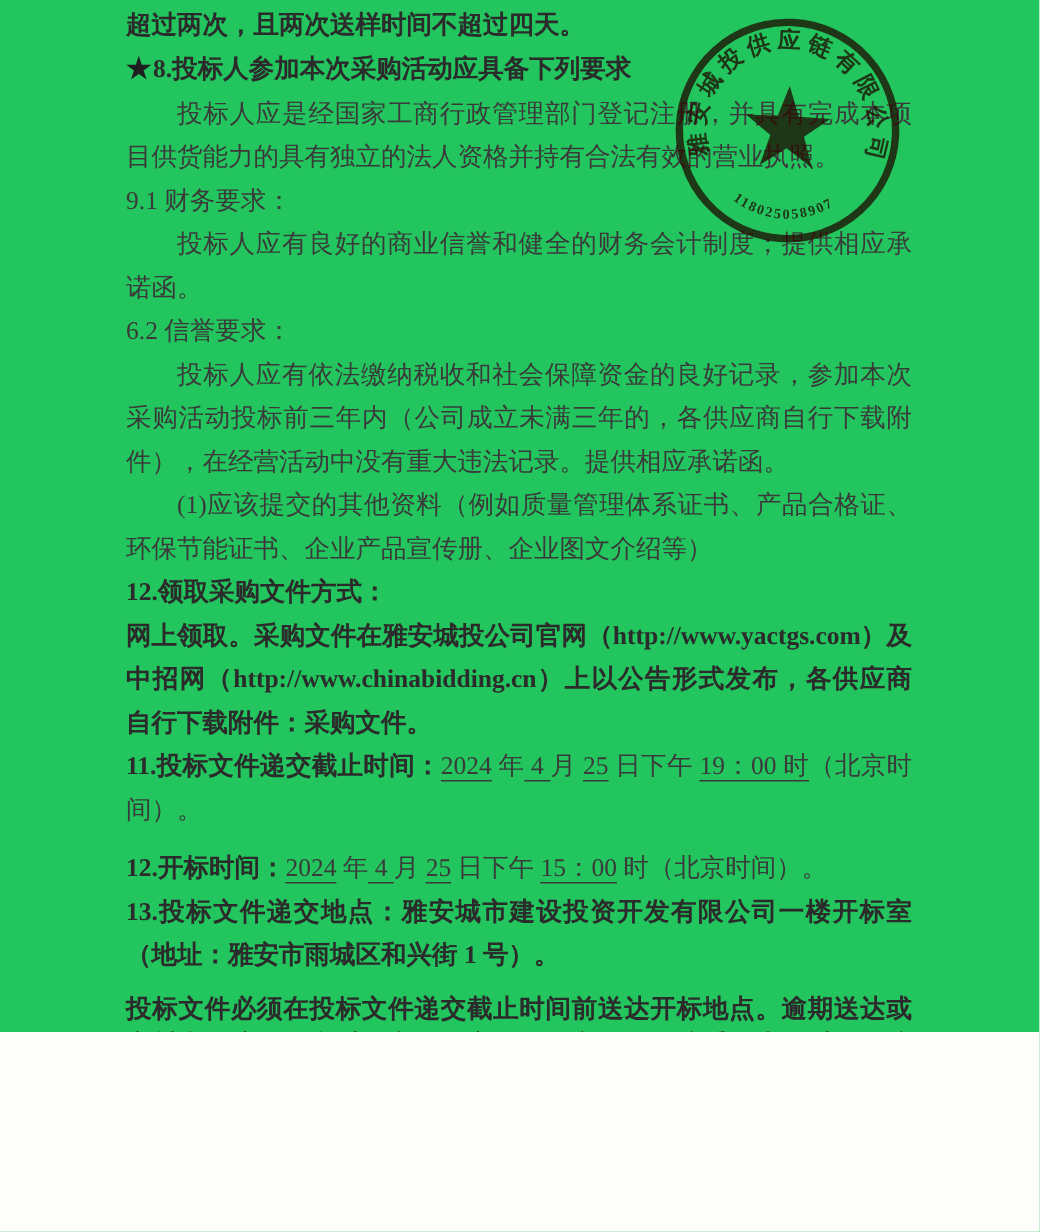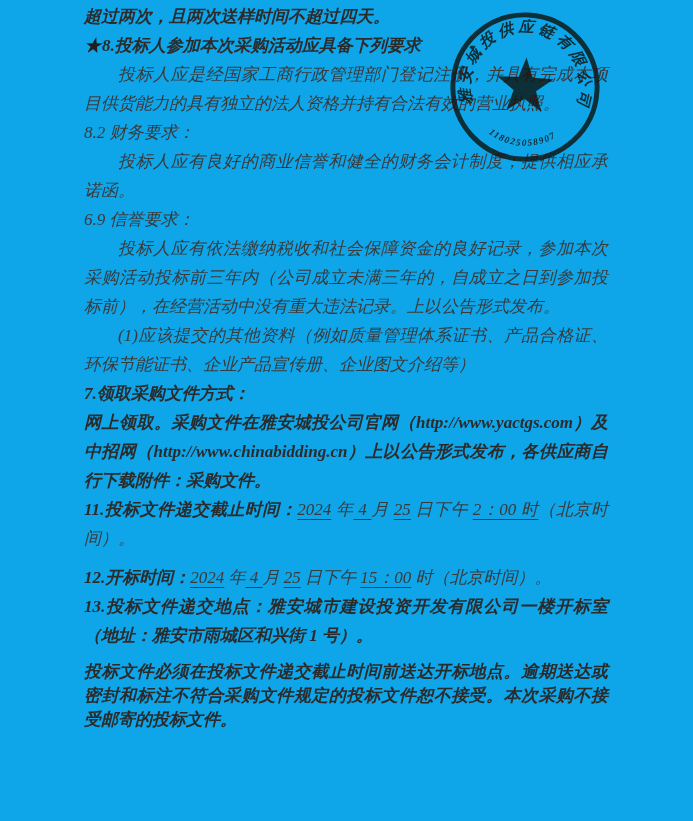--- a/index.html
+++ b/index.html
@@ -3,26 +3,25 @@
 <meta charset="utf-8">
 <style>
   html, body {
     margin: 0;
     padding: 0;
     background: #fdfdfc;
   }
   .page {
     position: relative;
     width: 693px;
-    height: 821px;
-    background: #0ea5e9;
+    height: 688px;
+    background: #22c55e;
     overflow: hidden;
     font-family: "Liberation Serif", serif;
     color: #3a3a3a;
-    font-style: italic;
   }
   .doc {
     position: absolute;
     left: 84px;
     top: 2px;
     width: 524px;
     font-size: 17px;
     line-height: 29px;
     text-align: justify;
   }
@@ -70,32 +69,32 @@
 <div class="page">
 
   <div class="doc">
 
     <p class="b">超过两次，且两次送样时间不超过四天。</p>
 
     <p class="b"><span class="star">★</span><span>8.投标人参加本次采购活动应具备下列要求</span></p>
 
     <p class="indent">投标人应是经国家工商行政管理部门登记注册，并具有完成本项目供货能力的具有独立的法人资格并持有合法有效的营业执照。</p>
 
-    <p>8.2 财务要求：</p>
+    <p>9.1 财务要求：</p>
     <p class="indent">投标人应有良好的商业信誉和健全的财务会计制度；提供相应承诺函。</p>
 
-    <p>6.9 信誉要求：</p>
-    <p class="indent">投标人应有依法缴纳税收和社会保障资金的良好记录，参加本次采购活动投标前三年内（公司成立未满三年的，自成立之日到参加投标前），在经营活动中没有重大违法记录。上以公告形式发布。</p>
+    <p>6.2 信誉要求：</p>
+    <p class="indent">投标人应有依法缴纳税收和社会保障资金的良好记录，参加本次采购活动投标前三年内（公司成立未满三年的，各供应商自行下载附件），在经营活动中没有重大违法记录。提供相应承诺函。</p>
 
     <p class="indent">(1)应该提交的其他资料（例如质量管理体系证书、产品合格证、环保节能证书、企业产品宣传册、企业图文介绍等）</p>
 
-    <p class="b">7.领取采购文件方式：</p>
+    <p class="b">12.领取采购文件方式：</p>
     <p class="b">网上领取。采购文件在雅安城投公司官网（http://www.yactgs.com）及中招网（http://www.chinabidding.cn）上以公告形式发布，各供应商自行下载附件：采购文件。</p>
 
-    <p><span class="b">11.投标文件递交截止时间：</span><span class="u">2024</span><span> 年</span><span class="u"> 4 </span><span>月 </span><span class="u">25</span><span> 日下午 </span><span class="u">2：00 时</span><span>（北京时间）。</span></p>
+    <p><span class="b">11.投标文件递交截止时间：</span><span class="u">2024</span><span> 年</span><span class="u"> 4 </span><span>月 </span><span class="u">25</span><span> 日下午 </span><span class="u">19：00 时</span><span>（北京时间）。</span></p>
 
     <p class="gap-md"><span class="b">12.开标时间：</span><span class="u">2024</span><span> 年</span><span class="u"> 4 </span><span>月 </span><span class="u">25</span><span> 日下午 </span><span class="u">15：00</span><span> 时（北京时间）。</span></p>
 
     <p class="b"><span>13.投标文件递交地点：</span><span>雅安城市建设投资开发有限公司一楼开标室（地址：雅安市雨城区和兴街 1 号）。</span></p>
 
     <p class="b final-para">投标文件必须在投标文件递交截止时间前送达开标地点。逾期送达或密封和标注不符合采购文件规定的投标文件恕不接受。本次采购不接受邮寄的投标文件。</p>
 
   </div>
 
   <div class="stamp">

